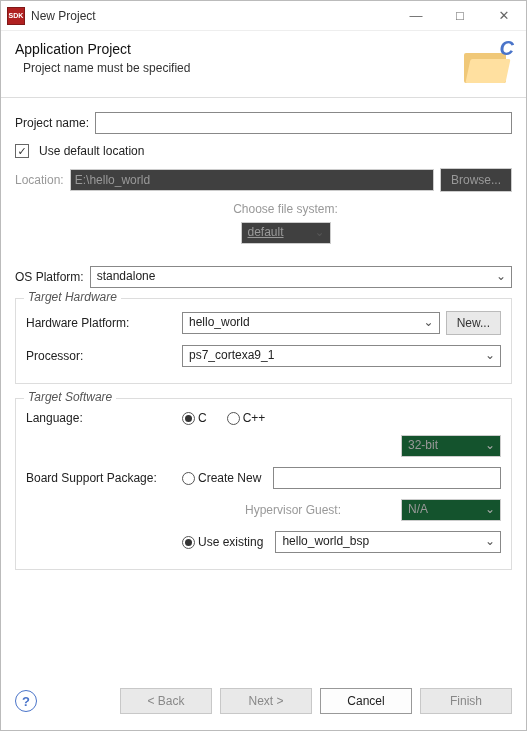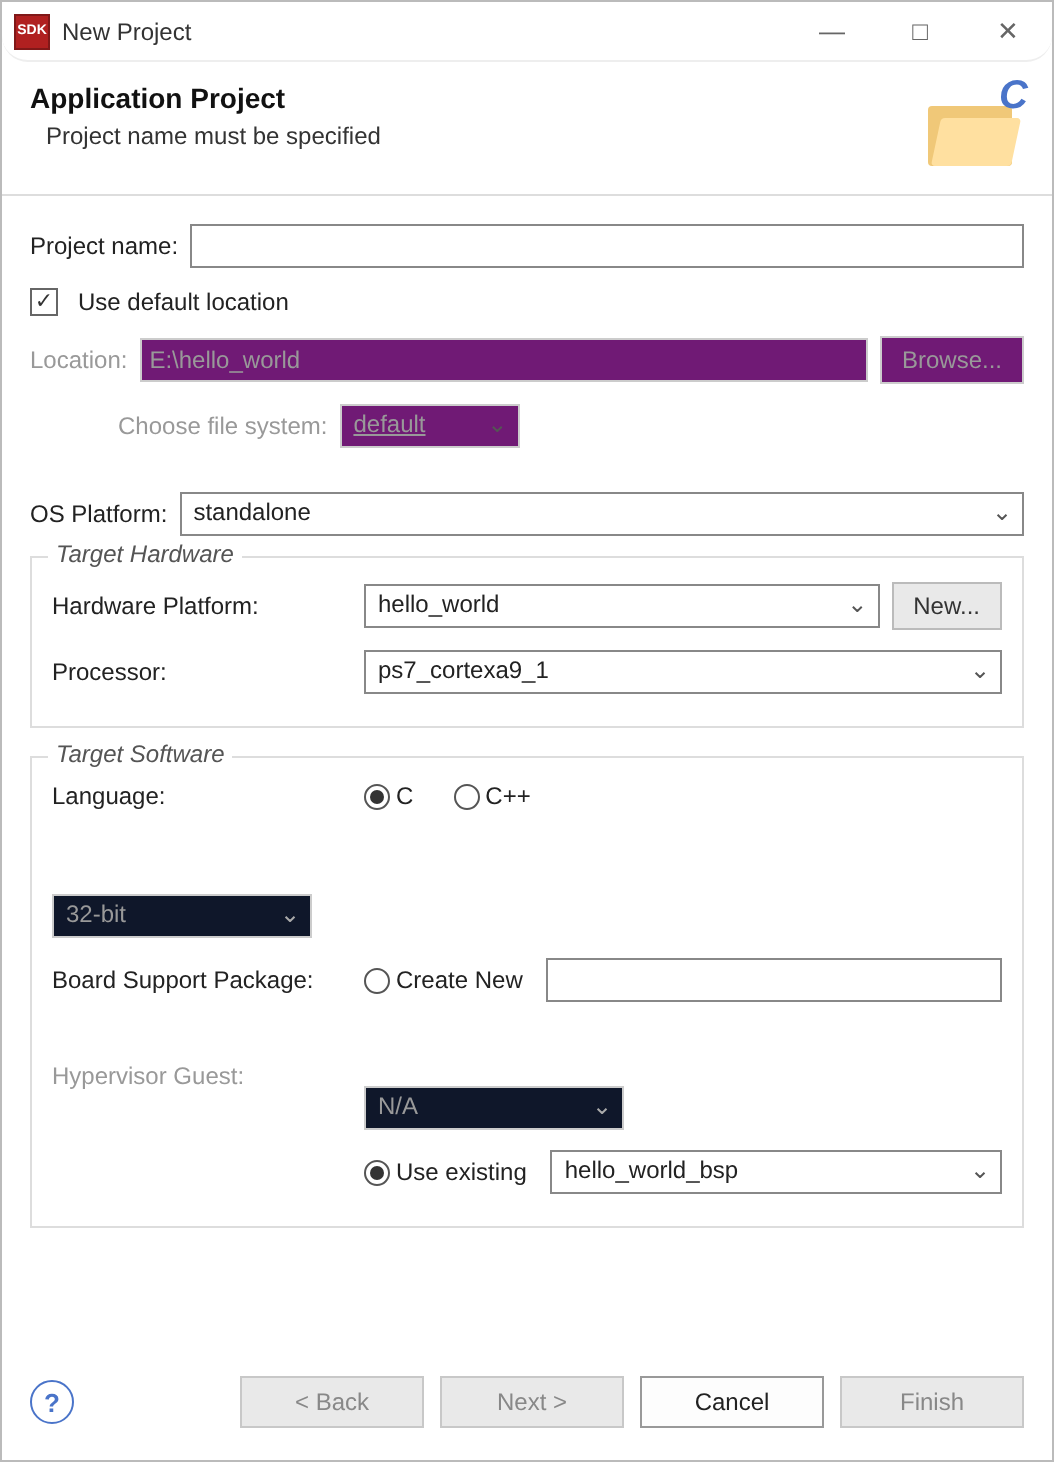--- a/index.html
+++ b/index.html
@@ -1,54 +1,54 @@
 <!DOCTYPE html>
 <html><head>
 <meta charset="utf-8">
 <style>
 * { box-sizing: border-box; margin: 0; padding: 0; font-family: "Segoe UI", Tahoma, sans-serif; }
 body { background: #555; width: 527px; height: 731px; overflow: hidden; }
 .window { width: 527px; height: 731px; background: #fff; border: 1px solid #bbb; display: flex; flex-direction: column; }
-.titlebar { height: 30px; background: #fff; display: flex; align-items: center; padding: 0 0 0 6px; border-bottom: 1px solid #eee; border-radius: 13px; }
+.titlebar { height: 30px; background: #fff; display: flex; align-items: center; padding: 0 0 0 6px; border-bottom: 1px solid #eee; }
 .app-icon { width: 18px; height: 18px; background: #b02020; display: flex; align-items: center; justify-content: center; font-size: 7px; color: #fff; font-weight: bold; border: 1px solid #801818; }
 .title-text { margin-left: 6px; font-size: 12px; color: #333; flex: 1; }
 .win-btn { width: 44px; height: 28px; display: flex; align-items: center; justify-content: center; color: #666; font-size: 13px; }
 .header-band { background: #fff; padding: 10px 14px 14px 14px; display: flex; border-bottom: 1px solid #ddd; }
 .h-text { flex: 1; }
-.h-title { font-size: 14px; font-weight: bold; color: #111; margin-bottom: 4px; }
+.h-title { font-size: 14px; font-weight: normal; color: #111; margin-bottom: 4px; }
 .h-sub { font-size: 12px; color: #333; padding-left: 8px; }
 .header-icon { width: 48px; height: 42px; position: relative; }
 .folder-back { position: absolute; bottom: 0; left: 0; width: 42px; height: 30px; background: #f0c878; border-radius: 2px; }
 .folder-front { position: absolute; bottom: 0; left: 4px; width: 40px; height: 24px; background: #ffe0a0; transform: skewX(-12deg); border-radius: 2px; }
 .folder-c { position: absolute; top: -4px; right: -2px; color: #4a74c9; font-size: 20px; font-weight: bold; font-style: italic; }
 .content { flex: 1; padding: 14px 14px 0 14px; overflow: hidden; }
 .row { display: flex; align-items: center; margin-bottom: 10px; font-size: 12px; color: #222; gap: 6px; }
 .row label { white-space: nowrap; }
 .txt { flex: 1; height: 22px; border: 1px solid #888; padding: 0 4px; font-size: 12px; }
 .cb { width: 14px; height: 14px; border: 1px solid #666; display: inline-flex; align-items: center; justify-content: center; font-size: 11px; color: #333; margin-right: 4px; line-height: 1; }
-.disabled { color: #999; }
-.disabled .txt, .disabled .sel, .disabled .btn { background: #701a75; color: #999; border-color: #ccc; }
+.disabled { color: #999; justify-content: flex-end; }
+.disabled .txt, .disabled .sel, .disabled .btn { background: #404040; color: #999; border-color: #ccc; }
 .btn { height: 24px; padding: 0 10px; background: #e9e9e9; border: 1px solid #bbb; font-size: 12px; color: #333; }
 .sel { flex: 1; height: 22px; border: 1px solid #888; padding: 2px 18px 2px 6px; font-size: 12px; background: #fff; position: relative; text-align: left; }
 .sel::after { content: "⌄"; position: absolute; right: 5px; top: 2px; color: #555; font-size: 12px; }
 .sel-sm { flex: 0 0 auto; width: 90px; text-decoration: underline; }
 .group { border: 1px solid #ddd; padding: 12px 10px 6px 10px; position: relative; margin-bottom: 14px; }
 .group-title { position: absolute; top: -9px; left: 8px; background: #fff; padding: 0 4px; font-size: 12px; color: #555; font-style: italic; }
 .lbl-fixed { width: 150px; }
 .radio { width: 13px; height: 13px; border: 1px solid #555; border-radius: 50%; display: inline-flex; align-items: center; justify-content: center; margin-right: 3px; }
 .radio.checked::after { content: ""; width: 7px; height: 7px; background: #333; border-radius: 50%; }
 .radio-label { margin-right: 14px; display: inline-flex; align-items: center; font-size: 12px; }
-.sel-mid { width: 130px; height: 22px; border: 1px solid #ccc; background: #0f172a; color: #999; padding: 2px 18px 2px 6px; font-size: 12px; position: relative; margin-top: 32px; }
+.sel-mid { width: 100px; height: 22px; border: 1px solid #ccc; background: #14532d; color: #999; padding: 2px 18px 2px 6px; font-size: 12px; position: relative; }
 .sel-mid::after { content: "⌄"; position: absolute; right: 5px; top: 2px; color: #aaa; }
 .footer { padding: 12px 14px 16px 14px; display: flex; align-items: center; gap: 8px; border-top: 1px solid #fff; }
 .help-icon { width: 22px; height: 22px; border: 1.5px solid #4a74c9; border-radius: 50%; display: flex; align-items: center; justify-content: center; color: #4a74c9; font-size: 13px; font-weight: bold; margin-right: auto; }
 .wiz-btn { width: 92px; height: 26px; background: #e9e9e9; border: 1px solid #c8c8c8; font-size: 12px; color: #888; }
 .wiz-btn.enabled { color: #222; background: #fdfdfd; border-color: #999; }
 .spacer-v { height: 12px; }
-.indent { padding-left: 44px; }
+.indent { padding-left: 44px; flex-direction: column; }
 </style>
 </head>
 <body>
 
 <div class="window">
 
   <div class="titlebar">
     <div class="app-icon">SDK</div>
     <div class="title-text">New Project</div>
     <div class="win-btn">—</div>

